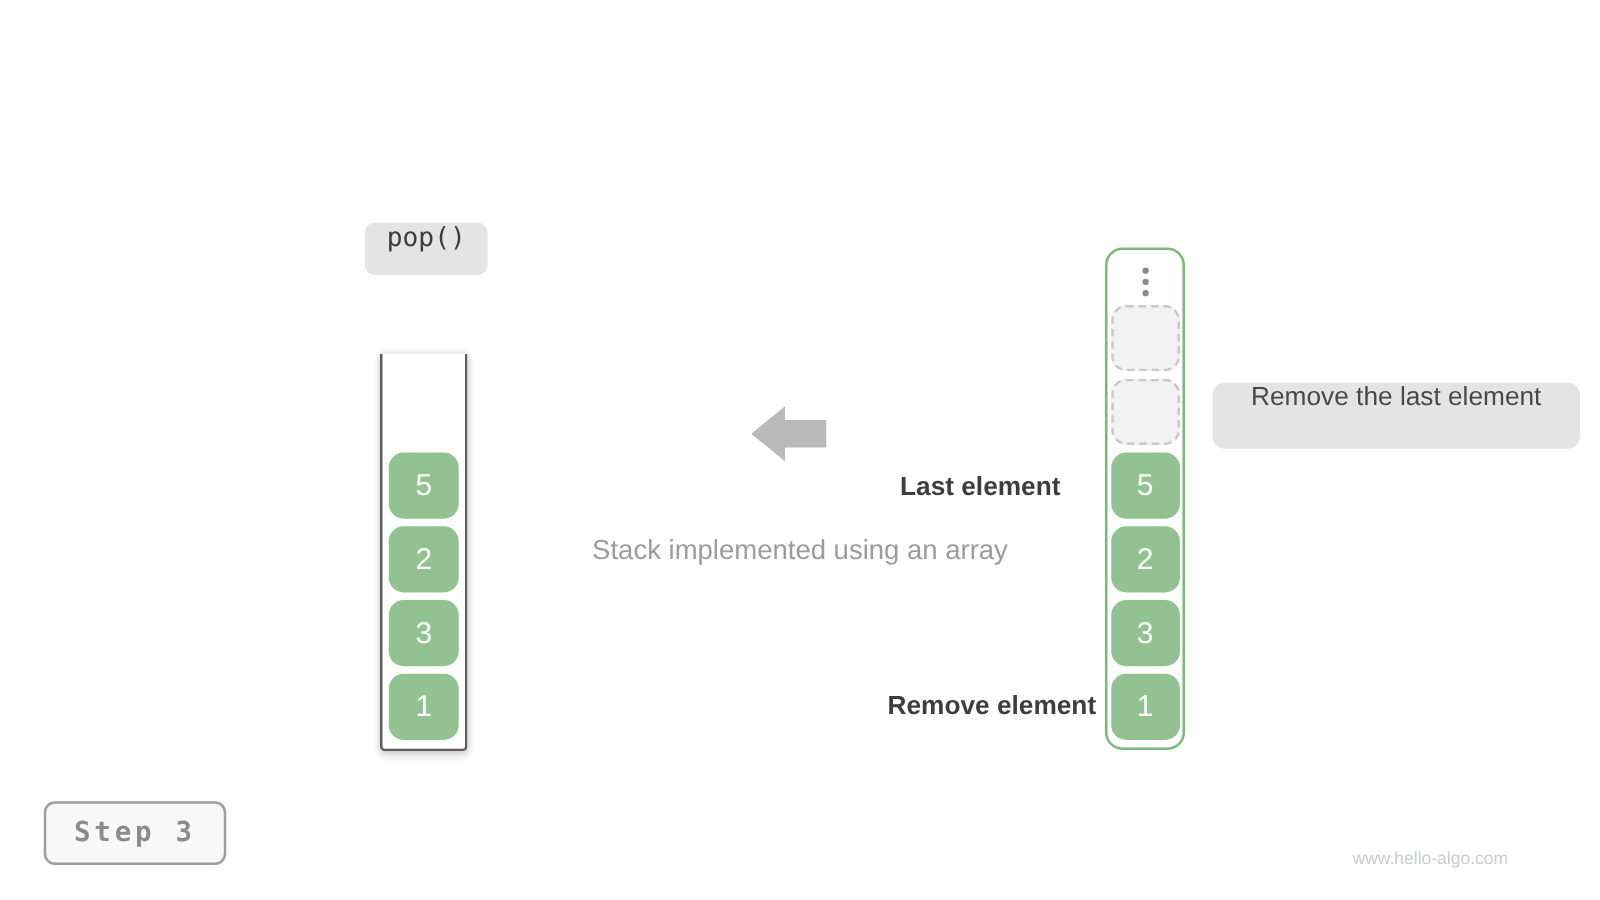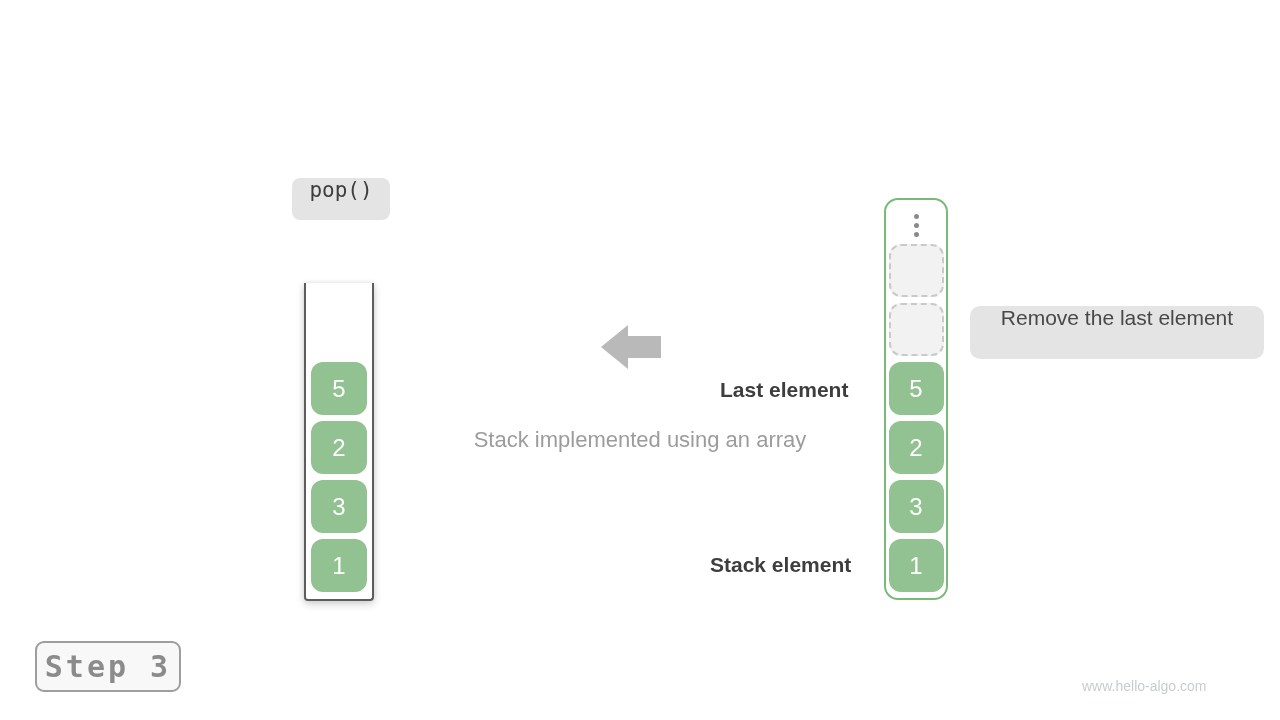--- a/index.html
+++ b/index.html
@@ -55,21 +55,21 @@
 
   
   .note{position:absolute;left:970px;top:306px;width:294px;height:53px;
     background:var(--label-bg);border-radius:10px;display:flex;justify-content:center;
     font-size:21px;color:#484848;}
 
   
   .step{position:absolute;left:35px;top:641px;width:146px;height:51px;
     background:#f8f8f8;border:2px solid #9e9e9e;border-radius:9px;
     display:flex;align-items:center;justify-content:center;
-    font-family:"DejaVu Sans Mono",monospace;font-size:30px;font-weight:bold;
+    font-family:"DejaVu Sans Mono",monospace;font-size:22px;font-weight:bold;
     letter-spacing:3px;color:var(--step-text);}
 
   
   .watermark{position:absolute;left:1082px;top:678px;
     font-family:Liberation Sans, sans-serif;font-size:14px;color:var(--watermark);}
 </style>
 </head>
 <body>
 
 <div class="canvas">
@@ -84,21 +84,21 @@
     <div class="cell">3</div>
     <div class="cell">1</div>
   </div>
 
   <svg class="arrow" viewBox="0 0 62 46" xmlns="http://www.w3.org/2000/svg">
     <polygon points="1,23 28,1 28,12 61,12 61,34 28,34 28,45" fill="#b9b9b9"></polygon>
   </svg>
 
   <div class="caption">Stack implemented using an array</div>
   <div class="last-el">Last element</div>
-  <div class="first-el">Stack element</div>
+  <div class="first-el">Remove element</div>
 
   <div class="array">
     <div class="dots">
       <div class="dot"></div>
       <div class="dot"></div>
       <div class="dot"></div>
     </div>
     <div class="slot"></div>
     <div class="slot"></div>
     <div class="acell">5</div>

